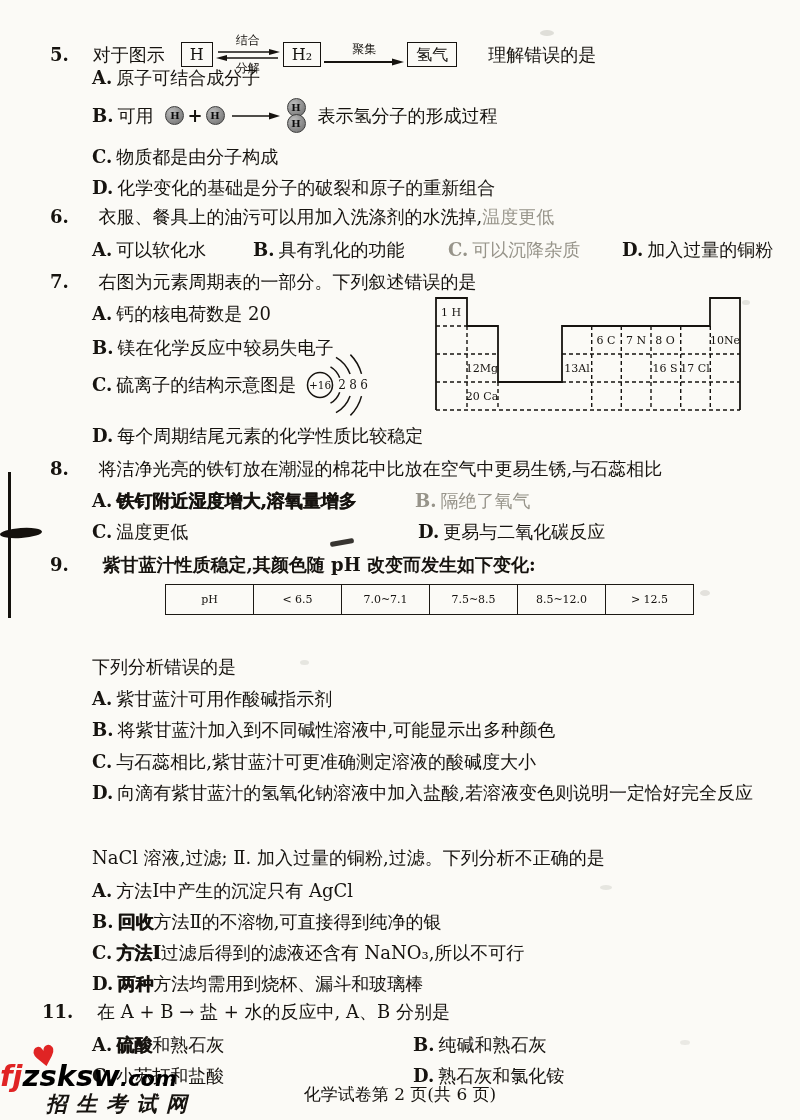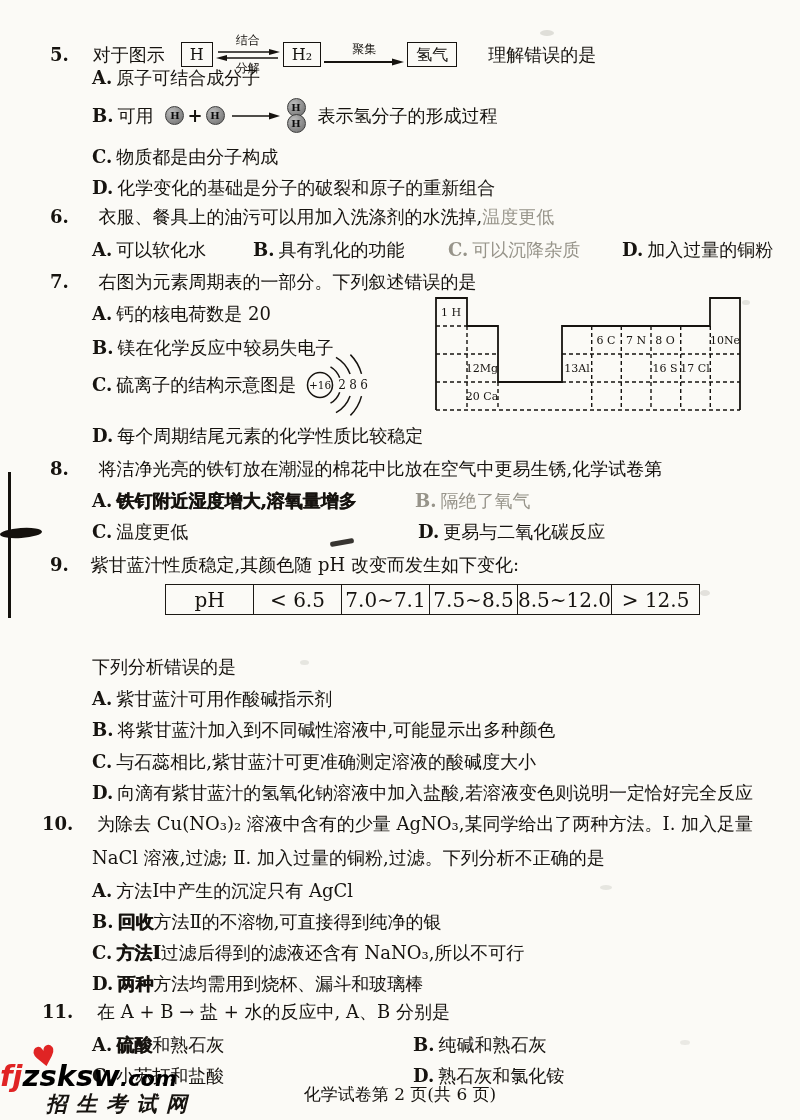--- a/index.html
+++ b/index.html
@@ -12,21 +12,21 @@
   .faded{color:#97948a;}
   .flexrow{display:flex;align-items:center;}
   .col{display:inline-flex;flex-direction:column;align-items:center;}
   .cbox{border:1.7px solid #16130f;padding:0 8px;font-size:16px;line-height:23px;display:inline-block;background:#fbfaf6;}
   .arrlab{font-size:12px;line-height:1.15;text-align:center;}
   .atom{width:17px;height:17px;border-radius:50%;flex:0 0 auto;
         background:radial-gradient(circle at 35% 30%,#bdbdbd,#686868);
         border:1px solid #3c3c3c;color:#0c0c0c;font-size:10px;font-weight:700;
         display:flex;align-items:center;justify-content:center;}
   .phtable{position:absolute;border-collapse:collapse;background:#fbfaf6;}
-  .phtable td{border:1.7px solid #1c1914;width:87px;height:29px;text-align:center;font-size:20px;padding:0;}
+  .phtable td{border:1.7px solid #1c1914;width:87px;height:29px;text-align:center;font-size:11px;padding:0;}
   .speck{position:absolute;background:#8d8a80;border-radius:50%;}
   .artifact{position:absolute;background:#14110d;}
   .wm-red{color:#e02424;}
   .wm-green{color:#000000;}
 </style>
 </head>
 <body>
 
 <div id="page">
 
@@ -162,38 +162,38 @@
       <text x="48" y="76">12Mg</text>
       <text x="143" y="76">13Al</text>
       <text x="231" y="76">16 S</text>
       <text x="261" y="76">17 Cl</text>
       <text x="48" y="104">20 Ca</text>
     </g>
   </svg>
 
   <div class="line" style="left:50px;top:457px;">
     <span class="num">8.</span>
-    <span style="margin-left:24px;">将洁净光亮的铁钉放在潮湿的棉花中比放在空气中更易生锈,化学试卷第</span>
+    <span style="margin-left:24px;">将洁净光亮的铁钉放在潮湿的棉花中比放在空气中更易生锈,与石蕊相比</span>
   </div>
   <div class="line" style="left:92px;top:489px;">
     <span class="lb">A.</span><span class="smear">铁钉附近湿度增大,溶氧量增多</span><span></span>
   </div>
   <div class="line faded" style="left:415px;top:489px;">
     <span class="lb">B.</span><span>隔绝了氧气</span>
   </div>
   <div class="line" style="left:92px;top:520px;">
     <span class="lb">C.</span><span>温度更低</span>
   </div>
   <div class="line" style="left:418px;top:520px;">
     <span class="lb">D.</span><span>更易与二氧化碳反应</span>
   </div>
 
   <div class="line" style="left:50px;top:553px;">
     <span class="num">9.</span>
-    <span style="margin-left:16px;">紫甘蓝汁性质稳定,其颜色随 pH 改变而发生如下变化:</span>
+    <span style="margin-left:28px;font-weight:bold;">紫甘蓝汁性质稳定,其颜色随 pH 改变而发生如下变化:</span>
   </div>
 
   <table class="phtable" style="left:165px;top:584px;">
     <tbody>
         <tr>
       <td>pH</td>
       <td>&lt; 6.5</td>
       <td>7.0~7.1</td>
       <td>7.5~8.5</td>
       <td>8.5~12.0</td>
@@ -211,24 +211,20 @@
   <div class="line" style="left:92px;top:718px;text-align:center;">
     <span class="lb">B.</span><span>将紫甘蓝汁加入到不同碱性溶液中,可能显示出多种颜色</span>
   </div>
   <div class="line" style="left:92px;top:750px;">
     <span class="lb">C.</span><span>与石蕊相比,紫甘蓝汁可更准确测定溶液的酸碱度大小</span>
   </div>
   <div class="line" style="left:92px;top:781px;">
     <span class="lb">D.</span><span>向滴有紫甘蓝汁的氢氧化钠溶液中加入盐酸,若溶液变色则说明一定恰好完全反应</span>
   </div>
 
-  <div class="line" style="left:42px;top:812px;">
-    <span class="num">10.</span>
-    <span style="margin-left:18px;">为除去 Cu(NO₃)₂ 溶液中含有的少量 AgNO₃,某同学给出了两种方法。Ⅰ. 加入足量</span>
-  </div>
   <div class="line" style="left:92px;top:846px;">
     <span>NaCl 溶液,过滤; Ⅱ. 加入过量的铜粉,过滤。下列分析不正确的是</span>
   </div>
   <div class="line" style="left:92px;top:910px;">
     <span class="lb">B.</span><span class="smear">回收</span><span>方法Ⅱ的不溶物,可直接得到纯净的银</span>
   </div>
   <div class="line" style="left:92px;top:879px;">
     <span class="lb">A.</span><span>方法Ⅰ中产生的沉淀只有 AgCl</span>
   </div>
   <div class="line" style="left:92px;top:941px;">

